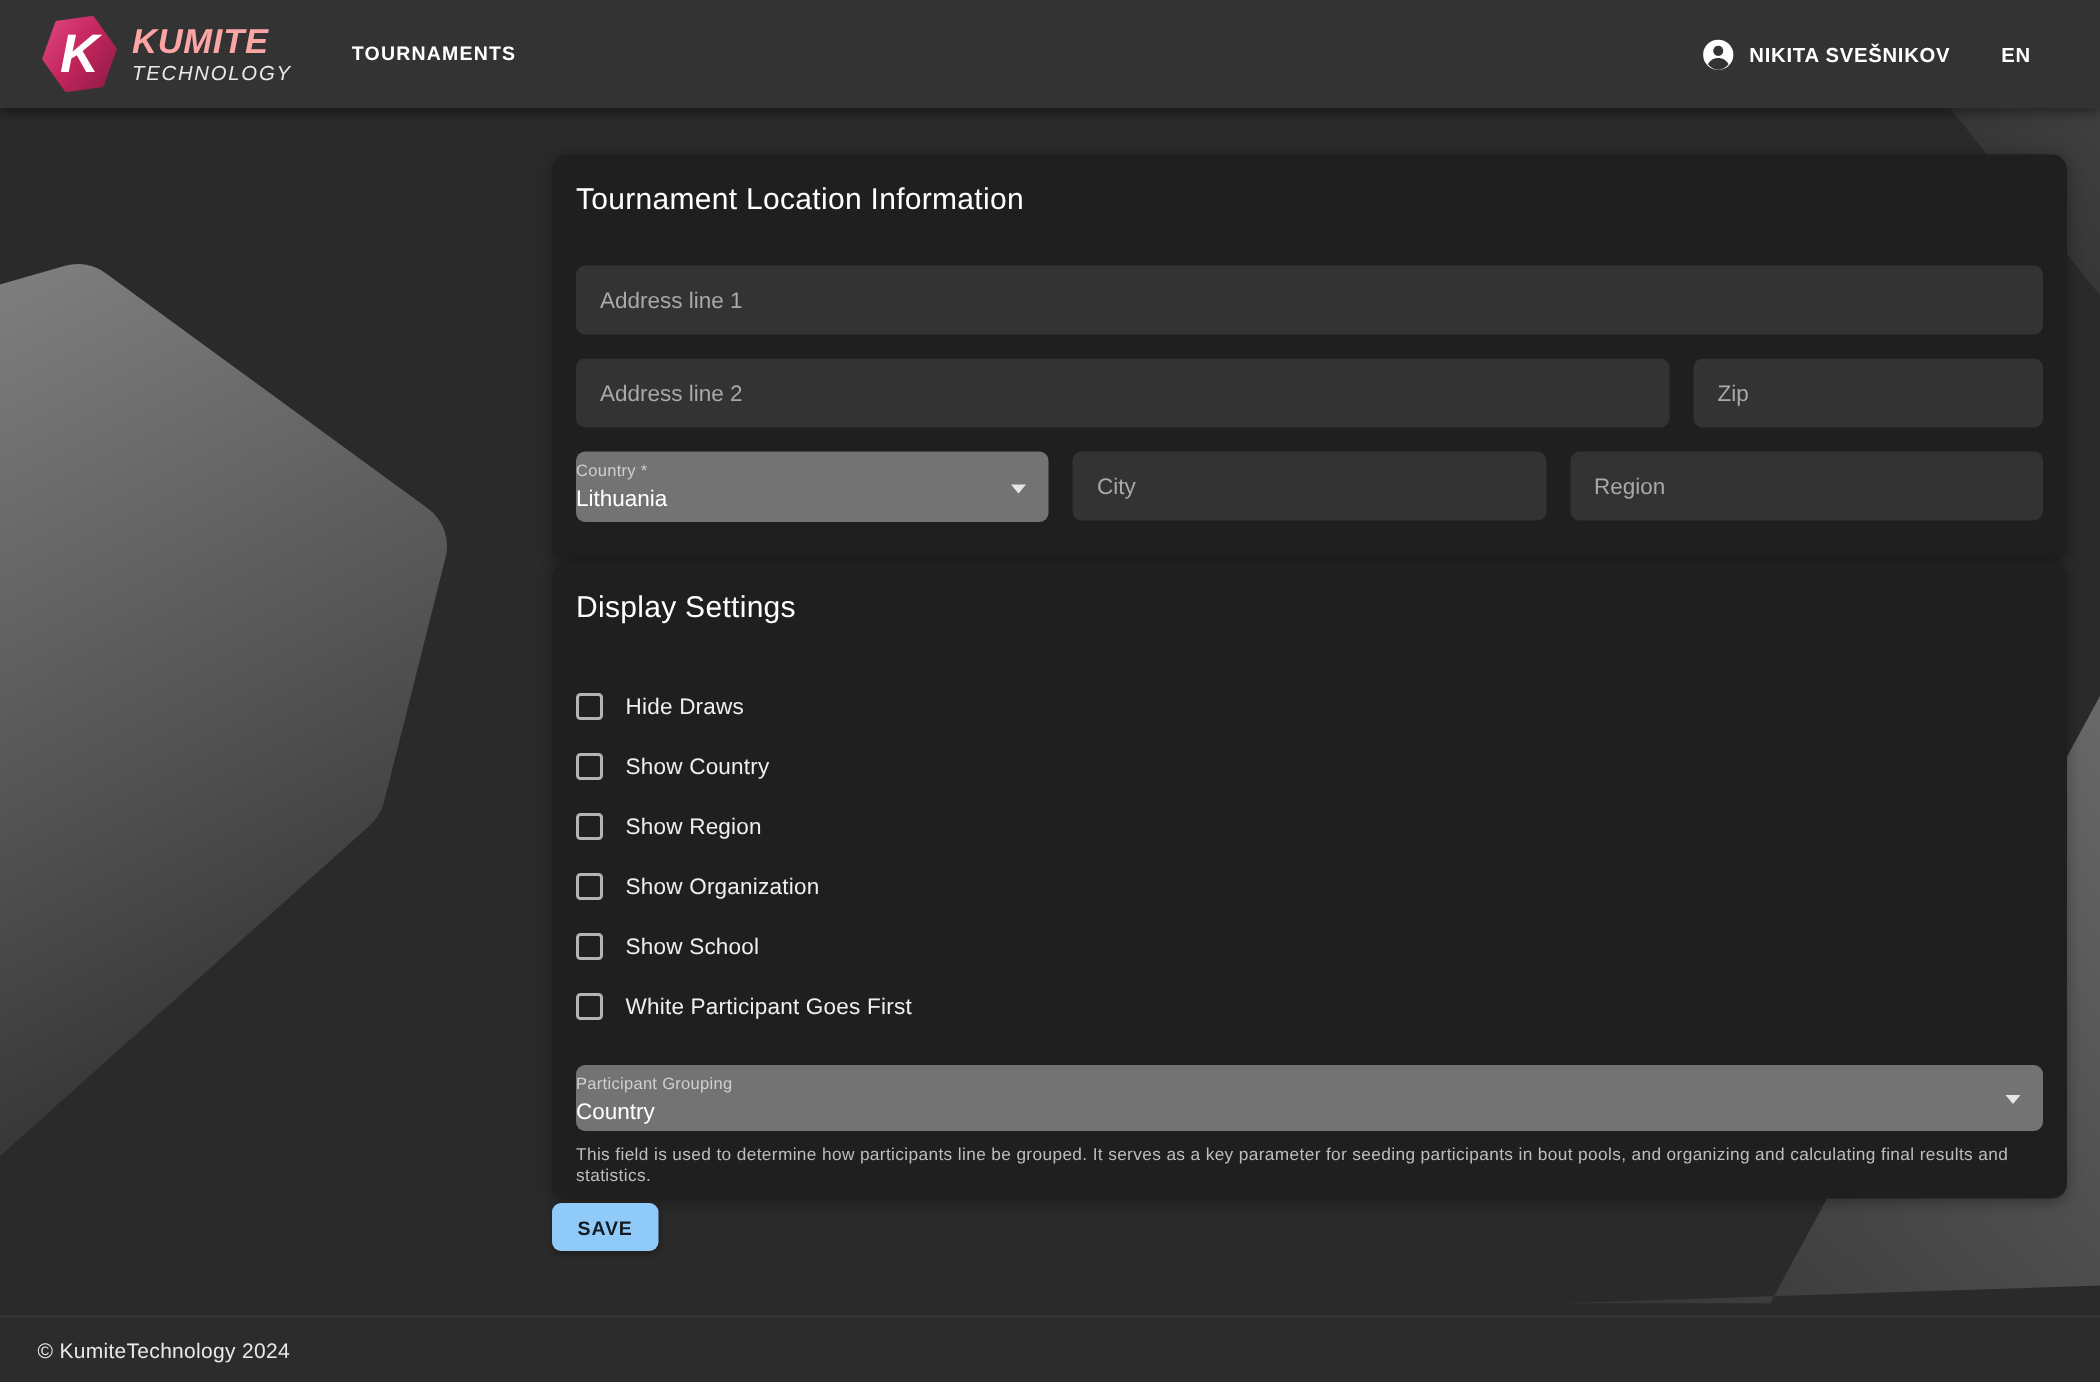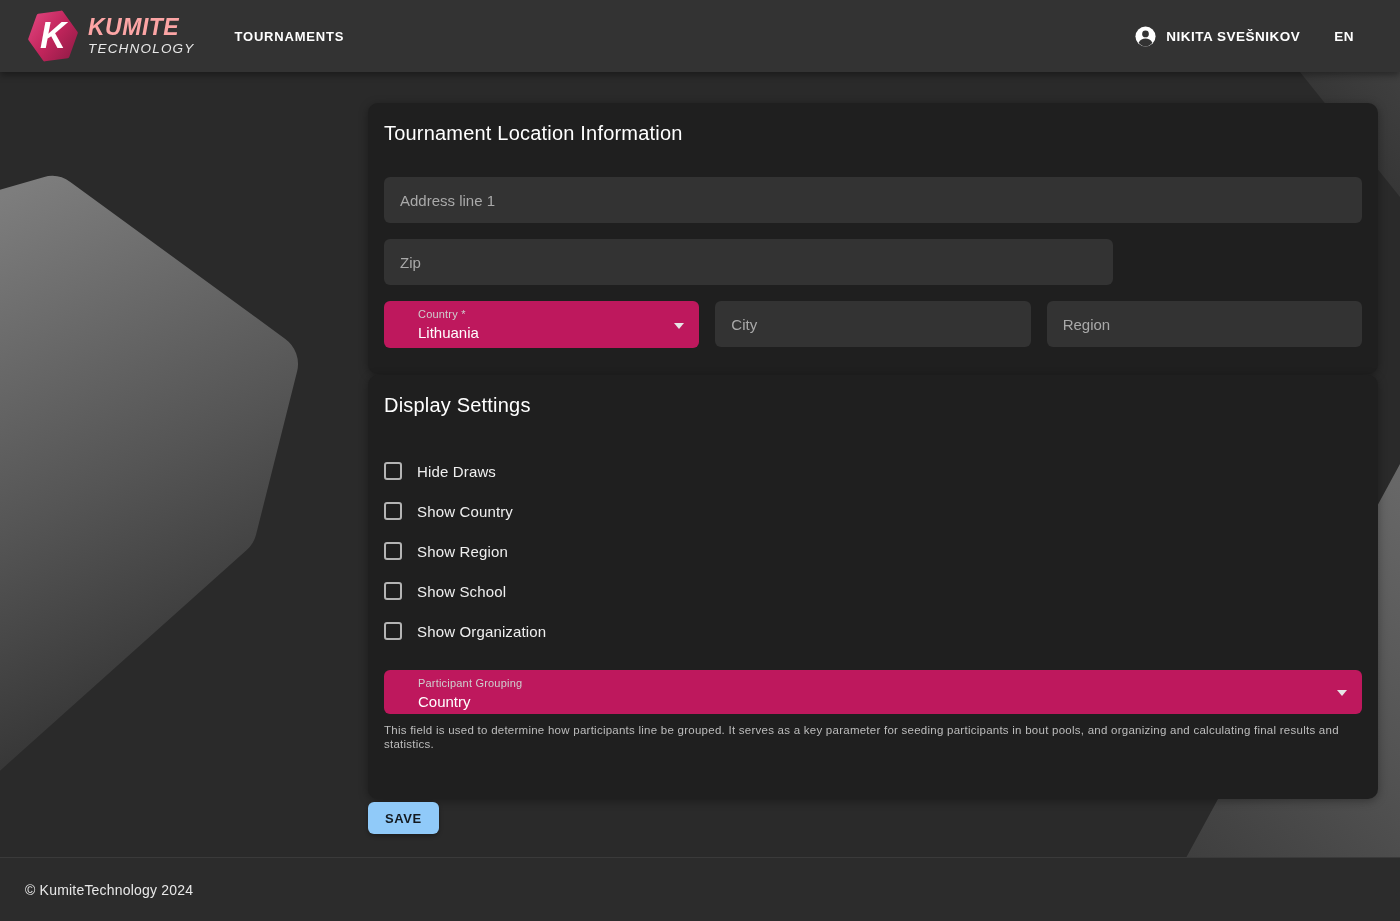--- a/index.html
+++ b/index.html
@@ -74,22 +74,22 @@
     padding: 0 16px;
     color: #eeeeee; font-size: 15px;
     font-family: "Liberation Sans", sans-serif;
     outline: none;
   }
   .text-input::placeholder { color: #a9a9a9; opacity: 1; }
 
   .select-box {
     position: relative;
     height: 47px; width: 100%;
-    background: #be185d; border-radius: 6px;
-    padding: 7px 40px 0 34px;
+    background: #737373; border-radius: 6px;
+    padding: 7px 40px 0 0;
     cursor: pointer;
   }
   .select-label { font-size: 11px; color: #cfcfcf; letter-spacing: 0.2px; line-height: 13px; }
   .select-value { font-size: 15px; color: #ffffff; margin-top: 3px; line-height: 18px; }
   .caret-down {
     position: absolute; right: 15px; top: 50%; margin-top: -2px;
     width: 0; height: 0;
     border-left: 5.5px solid transparent;
     border-right: 5.5px solid transparent;
     border-top: 6px solid #e6e6e6;
@@ -121,21 +121,21 @@
     background: #90caf9; color: rgba(0,0,0,0.87);
     border: none; border-radius: 6px;
     font-family: "Liberation Sans", sans-serif;
     font-size: 13px; font-weight: 700; letter-spacing: 0.6px;
     cursor: pointer; z-index: 3;
     box-shadow: 0 2px 4px rgba(0,0,0,0.3);
   }
 
   
   .app-footer {
-    position: absolute; left: 0; right: 0; bottom: 0; height: 64px;
+    position: absolute; left: 0; right: 0; bottom: 0; height: 44px;
     background: #2c2c2c;
     border-top: 1px solid rgba(255,255,255,0.07);
     display: flex; align-items: center;
     padding-left: 25px;
     z-index: 10;
   }
   .copyright { font-size: 14px; color: #e8e8e8; letter-spacing: 0.2px; }
 </style>
 </head>
 <body>
@@ -203,20 +203,21 @@
   </svg>
 
   <section class="card card-location">
     <h2 class="card-title">Tournament Location Information</h2>
 
     <div class="form-row row-1">
       <input class="text-input" type="text" placeholder="Address line 1" style="">
     </div>
 
     <div class="form-row row-2">
+      <input class="text-input" type="text" placeholder="Address line 2" style="">
       <input class="text-input" type="text" placeholder="Zip" style="">
     </div>
 
     <div class="form-row row-3">
       <div class="select-box">
         <div class="select-label">Country *</div>
         <div class="select-value">Lithuania</div>
         <span class="caret-down"></span>
       </div>
       <input class="text-input" type="text" placeholder="City" style="">
@@ -235,25 +236,29 @@
       <div class="checkbox-row">
         <span class="checkbox-box"></span>
         <span class="checkbox-label">Show Country</span>
       </div>
       <div class="checkbox-row">
         <span class="checkbox-box"></span>
         <span class="checkbox-label">Show Region</span>
       </div>
       <div class="checkbox-row">
         <span class="checkbox-box"></span>
+        <span class="checkbox-label">Show Organization</span>
+      </div>
+      <div class="checkbox-row">
+        <span class="checkbox-box"></span>
         <span class="checkbox-label">Show School</span>
       </div>
       <div class="checkbox-row">
         <span class="checkbox-box"></span>
-        <span class="checkbox-label">Show Organization</span>
+        <span class="checkbox-label">White Participant Goes First</span>
       </div>
     </div>
 
     <div class="select-box grouping-select">
       <div class="select-label">Participant Grouping</div>
       <div class="select-value">Country</div>
       <span class="caret-down"></span>
     </div>
     <div class="helper-text">This field is used to determine how participants line be grouped. It serves as a key parameter for seeding participants in bout pools, and organizing and calculating final results and statistics.</div>
   </section>

